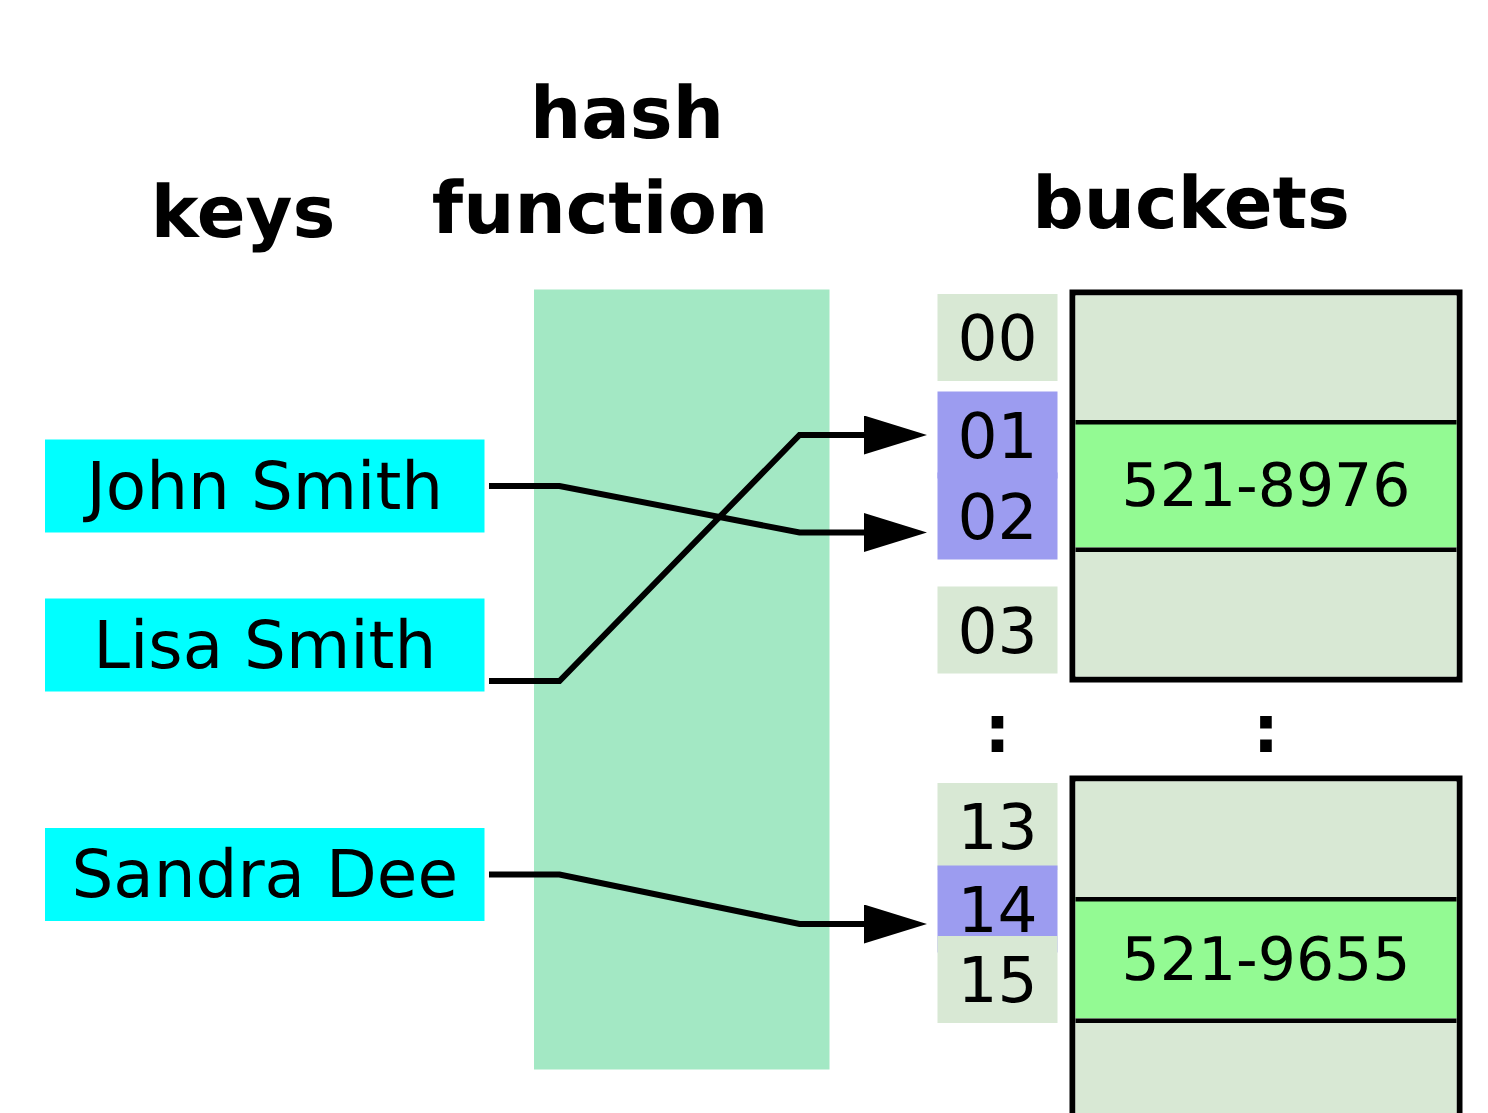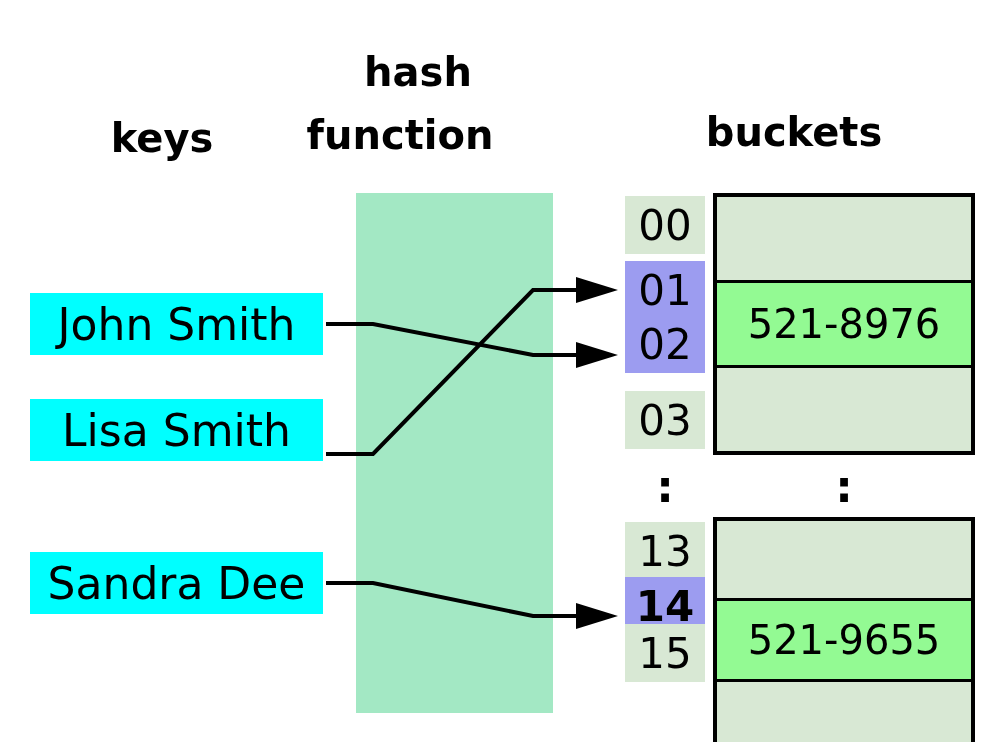--- a/index.html
+++ b/index.html
@@ -2,21 +2,21 @@
 <html style="--key-box: #00ffff; --hash-box: #a3e8c4; --index-highlight: #9c9cf0; --cell-empty: #d8e8d4; --bucket-filled: #93fa93; --arrow: #000000;"><head>
 <meta charset="utf-8">
 <style>
   html,body{margin:0;padding:0;}
   body{
     width:992px;height:742px;position:relative;background:#ffffff;
     font-family:"DejaVu Sans", sans-serif;overflow:hidden;
   }
   .hdr{
     position:absolute;transform:translateX(-50%);
-    font-weight:bold;font-size:40px;line-height:1.0;color:#000;white-space:nowrap;text-align:right;
+    font-weight:bold;font-size:48px;line-height:1.0;color:#000;white-space:nowrap;text-align:right;
   }
   .keybox{
     position:absolute;left:30px;width:293px;height:62px;
     background:var(--key-box,#00ffff);
     display:flex;align-items:center;justify-content:center;
     font-size:44px;color:#000;white-space:nowrap;
   }
   .hashrect{
     position:absolute;left:356px;top:193px;width:197px;height:520px;
     background:var(--hash-box,#a3e8c4);
@@ -63,21 +63,21 @@
 </div>
 <div class="keybox" style="top:552px;">
   <span>Sandra Dee</span>
 </div>
 
 <div class="idxcell" style="top:196px;">00</div>
 <div class="idxcell hl" style="top:261px;text-align:right;">01</div>
 <div class="idxcell hl" style="top:315px;">02</div>
 <div class="idxcell" style="top:391px;">03</div>
 <div class="idxcell" style="top:522px;">13</div>
-<div class="idxcell hl" style="top:577px;font-weight:bold;">14</div>
+<div class="idxcell hl" style="top:577px;">14</div>
 <div class="idxcell" style="top:624px;">15</div>
 
 <div class="ellipsis" style="left:625px;width:80px;">:</div>
 <div class="ellipsis" style="left:713px;width:262px;">:</div>
 
 <div class="bucketblock" style="top:193px;height:262px;">
   <div class="row"></div>
   <div class="row filled">521-8976</div>
   <div class="row"></div>
 </div>

